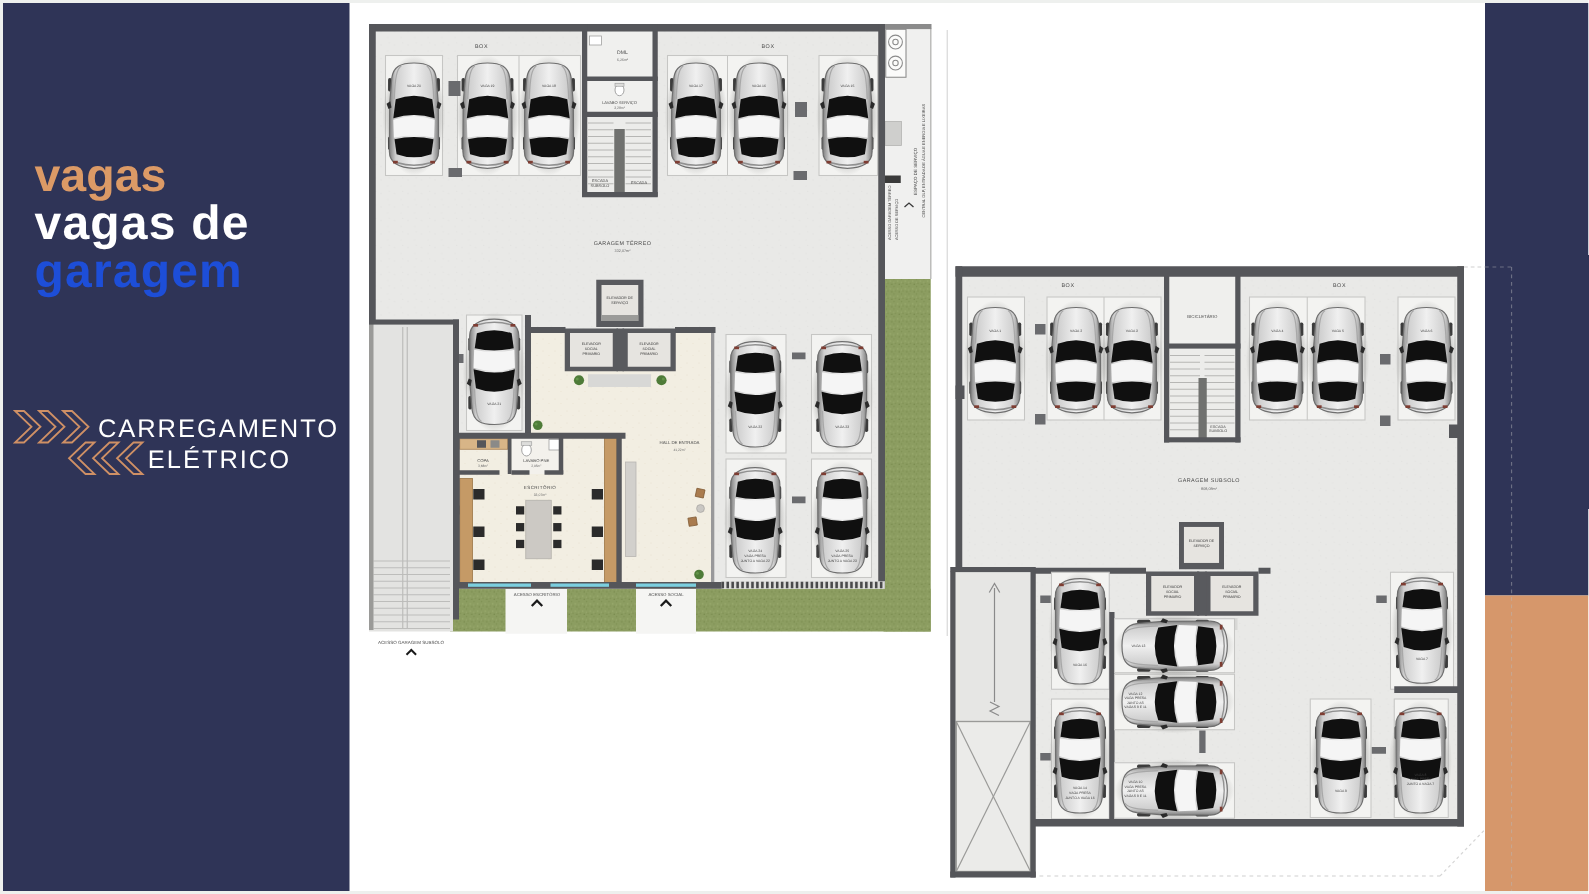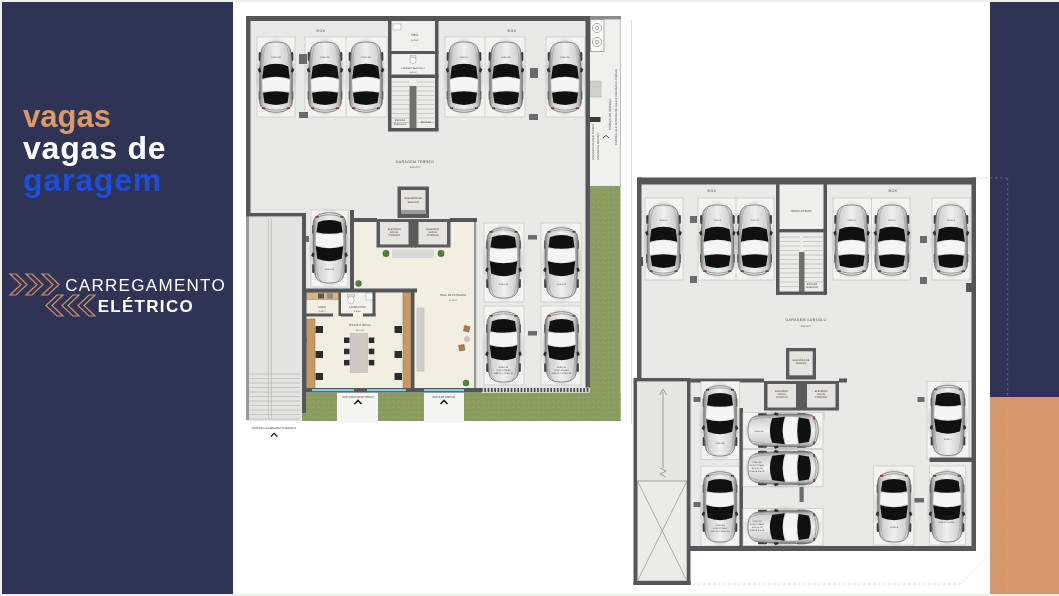--- a/index.html
+++ b/index.html
@@ -31,21 +31,21 @@
     <path d="M20,4 L26,4 L37,14.5 L26,25 L20,25 L31,14.5 Z"></path>
     <path d="M36,4 L42,4 L53,14.5 L42,25 L36,25 L47,14.5 Z"></path>
     <path d="M57,25 L51,25 L40,35.5 L51,46 L57,46 L46,35.5 Z"></path>
     <path d="M73,25 L67,25 L56,35.5 L67,46 L73,46 L62,35.5 Z"></path>
     <path d="M89,25 L83,25 L72,35.5 L83,46 L89,46 L78,35.5 Z"></path>
   </g>
 </svg>
 
 <div class="abs" style="left:0px;top:276px;width:226px;text-align:right;font-size:17px;font-weight:normal;color:#ffffff;letter-spacing:1.3px;">CARREGAMENTO</div>
 
-<div class="abs" style="left:0px;top:297px;width:194px;text-align:right;font-size:17px;font-weight:bold;color:#ffffff;letter-spacing:1.3px;">ELÉTRICO</div>
+<div class="abs" style="left:0px;top:297px;width:194px;text-align:right;font-size:17px;font-weight:normal;color:#ffffff;letter-spacing:1.3px;">ELÉTRICO</div>
 
 <div class="abs" style="left:990px;top:2px;width:69px;height:395px;background:#2f3457;"></div>
 
 <div class="abs" style="left:990px;top:397px;width:69px;height:197px;background:#d6976b;"></div>
 
 <svg class="abs" style="left:990px;top:0px;" width="69" height="596" viewBox="990 0 69 596">
 <line x1="1007.7" y1="178" x2="1007.7" y2="594" stroke="#b9b9bd" stroke-opacity="0.45" stroke-width="0.8" stroke-dasharray="2.5,2.5"></line>
 <line x1="990" y1="178" x2="1007.7" y2="178" stroke="#b9b9bd" stroke-opacity="0.45" stroke-width="0.8" stroke-dasharray="2.5,2.5"></line>
 </svg>
 

